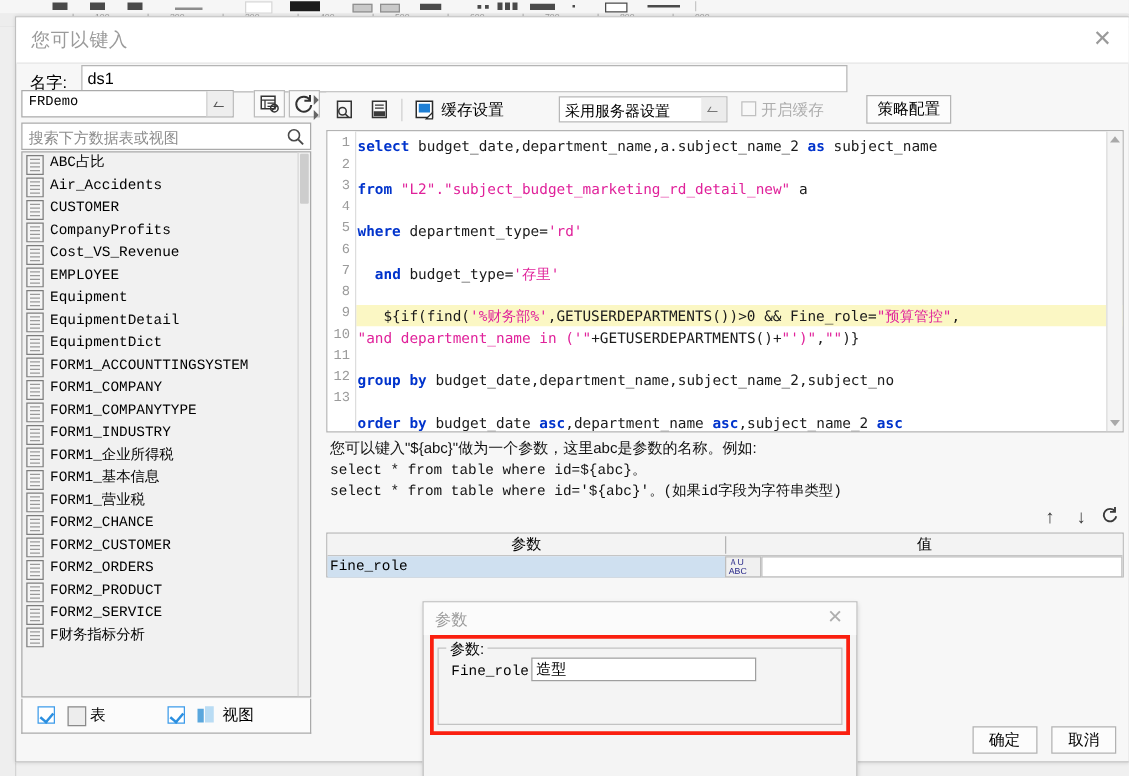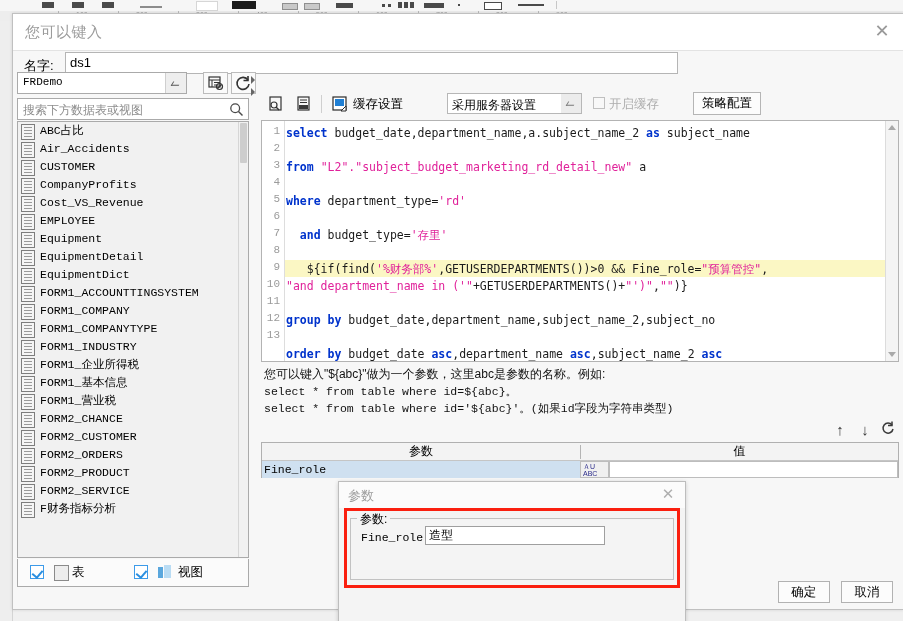--- a/index.html
+++ b/index.html
@@ -154,21 +154,21 @@
   .ft-icon-table {
     position: absolute; top: 6px; width: 13px; height: 14px;
     background: #ededed; border: 1px solid #8a8a8a;
   }
   .ft-icon-view {
     position: absolute; top: 6px; width: 14px; height: 14px;
   }
   .ft-icon-view span { position: absolute; background: #5aa7dd; }
 
   
-  .right-panel { position: absolute; left: 248px; top: 76px; width: 638px; height: 520px; }
+  .right-panel { position: absolute; left: 248px; top: 60px; width: 638px; height: 520px; }
 
   .sql-toolbar {
     position: absolute; left: 0; top: 0; width: 638px; height: 28px;
     background: #f7f7f7;
   }
   .tb-btn {
     position: absolute; top: 3px; width: 22px; height: 22px; cursor: pointer;
   }
   .tb-sep { position: absolute; top: 5px; width: 1px; height: 18px; background: #cfcfcf; }
   .tb-text { position: absolute; top: 6px; font-size: 12.5px; }

